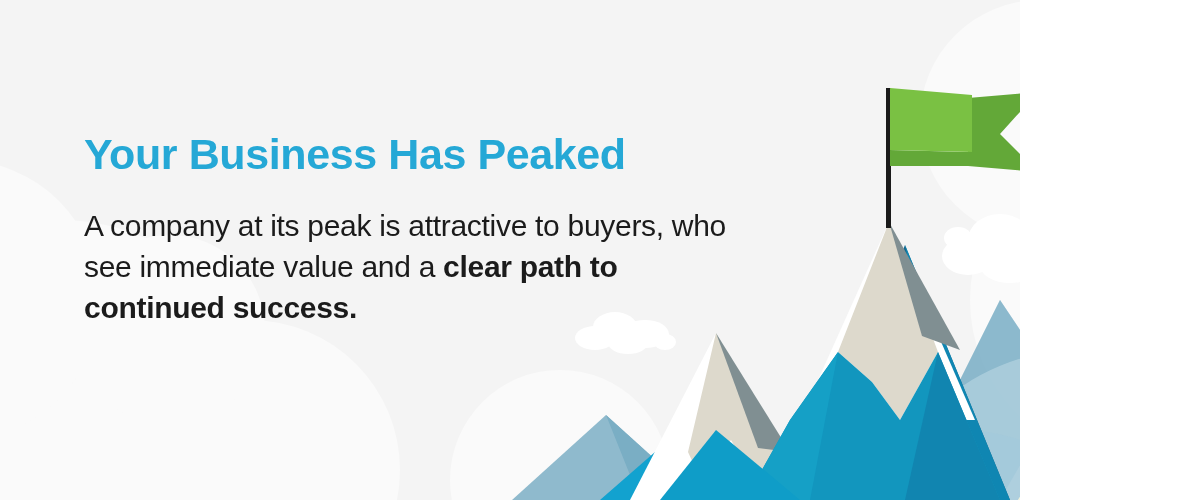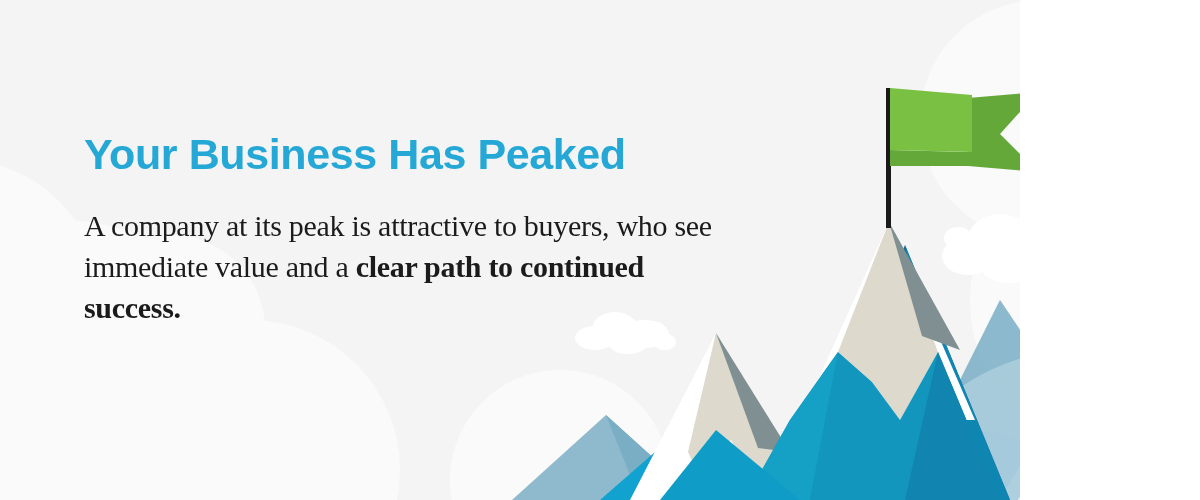--- a/index.html
+++ b/index.html
@@ -35,21 +35,21 @@
     font-size: 43px;
     line-height: 1.05;
     font-weight: bold;
     letter-spacing: -0.4px;
     color: #25a8d6;
     white-space: nowrap;
   }
   #subcopy {
     margin: 0;
     padding-top: 28px;
-    font-family: Liberation Serif, serif;
+    font-family: Liberation Sans, sans-serif;
     font-size: 30px;
     line-height: 1.37;
     font-weight: normal;
     letter-spacing: -0.3px;
     color: #1b1b1b;
   }
   #subcopy .strong {
     font-weight: bold;
   }
 </style>

